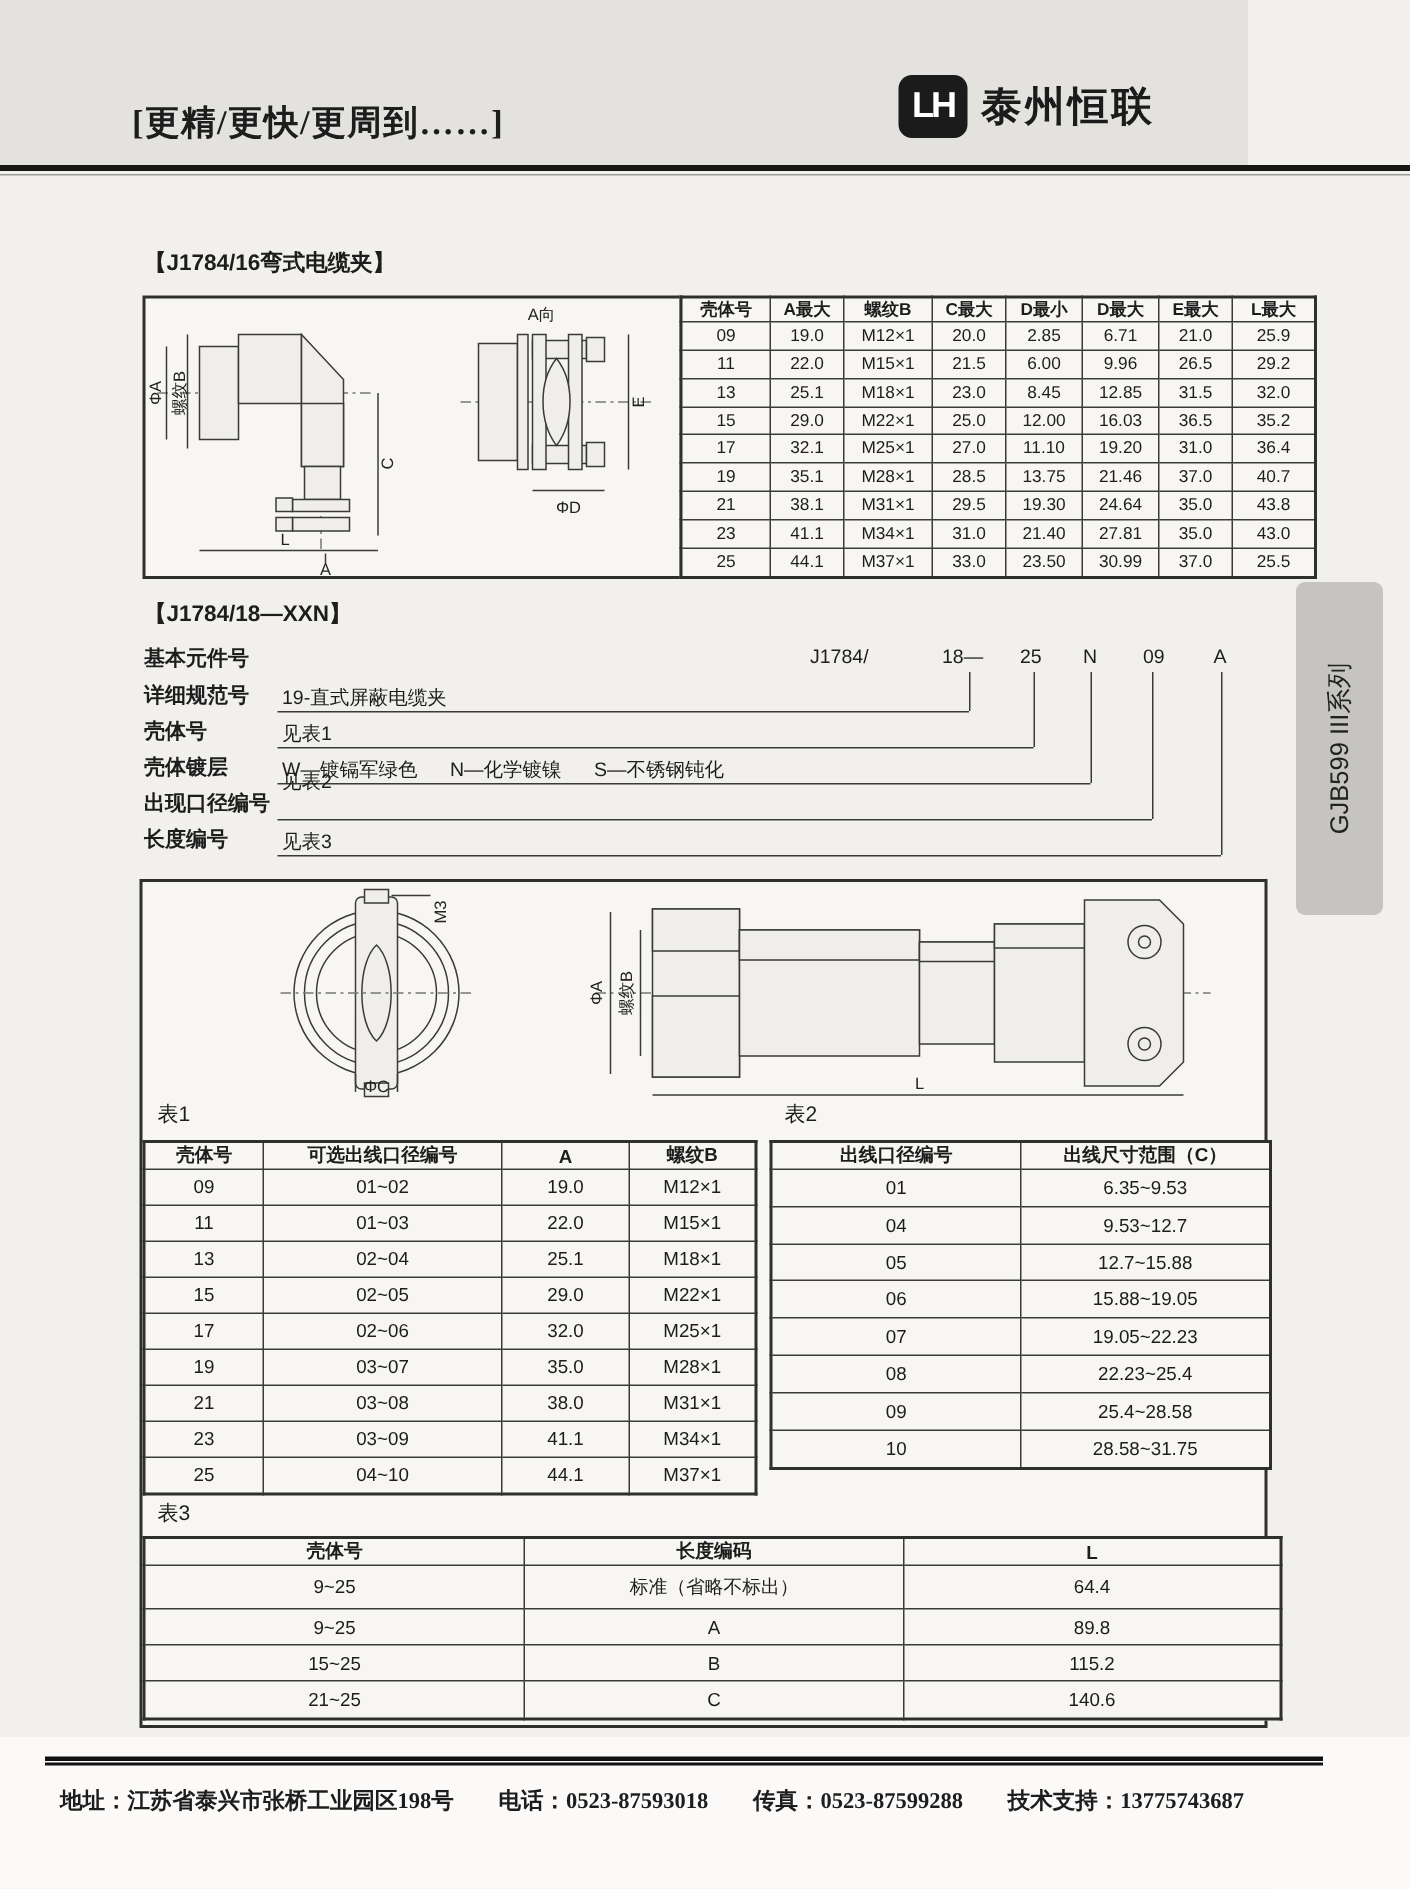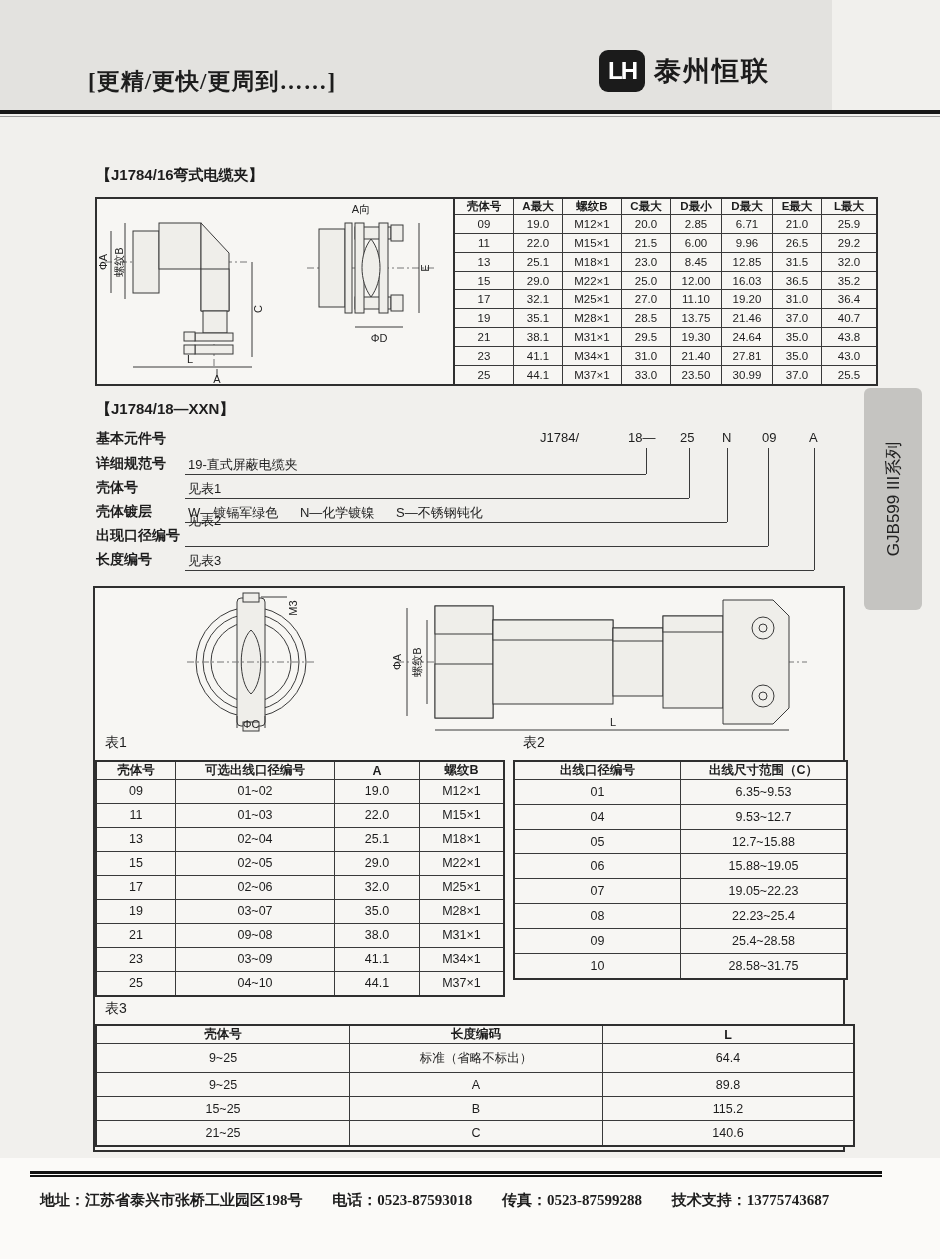--- a/index.html
+++ b/index.html
@@ -375,21 +375,21 @@
             <td>M25×1</td>
           </tr>
           <tr>
             <td>19</td>
             <td>03~07</td>
             <td>35.0</td>
             <td>M28×1</td>
           </tr>
           <tr>
             <td>21</td>
-            <td>09~08</td>
+            <td>03~08</td>
             <td>38.0</td>
             <td>M31×1</td>
           </tr>
           <tr>
             <td>23</td>
             <td>03~09</td>
             <td>41.1</td>
             <td>M34×1</td>
           </tr>
           <tr>

